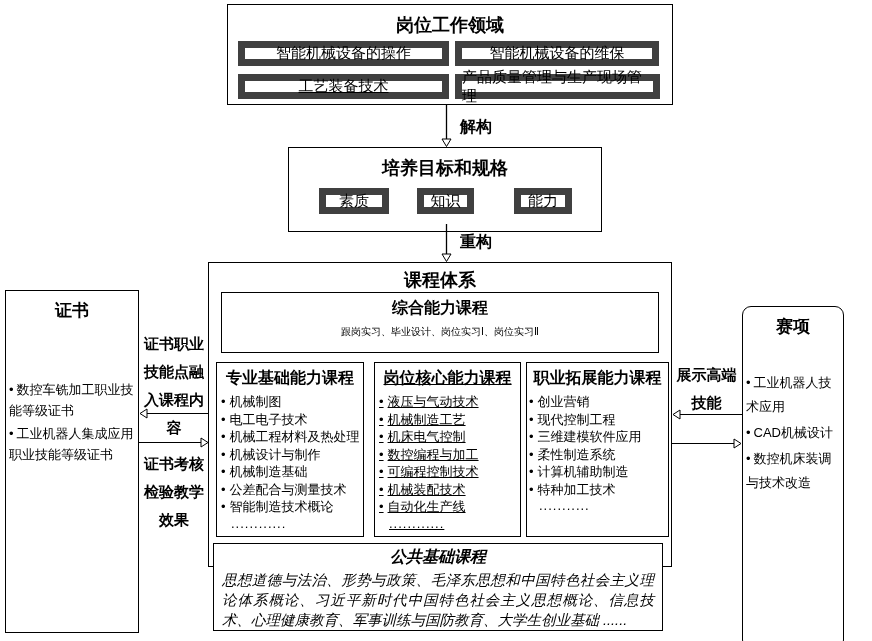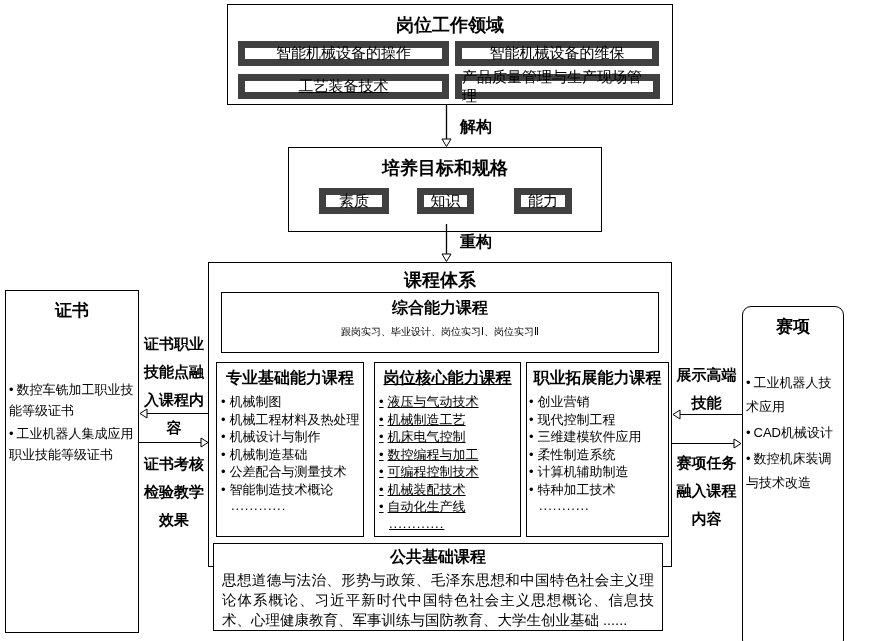--- a/index.html
+++ b/index.html
@@ -62,20 +62,21 @@
     <div class="ttl" style="font-size:18px;margin-top:5px;">课程体系</div>
 
     <div class="box" style="left:12px;top:29px;width:438px;height:61px;">
       <div class="ttl" style="font-size:16px;margin-top:5px;">综合能力课程</div>
       <div style="font-size:10px;text-align:center;margin-top:6px;">跟岗实习、毕业设计、岗位实习Ⅰ、岗位实习Ⅱ</div>
     </div>
 
     <div class="col" style="left:7px;top:99px;width:148px;height:175px;">
       <div class="hd">专业基础能力课程</div>
       <div class="li">机械制图</div>
+      <div class="li">电工电子技术</div>
       <div class="li">机械工程材料及热处理</div>
       <div class="li">机械设计与制作</div>
       <div class="li">机械制造基础</div>
       <div class="li">公差配合与测量技术</div>
       <div class="li">智能制造技术概论</div>
       <div class="dots">............</div>
     </div>
 
     <div class="col" style="left:165px;top:99px;width:147px;height:175px;text-decoration:underline;">
       <div class="hd">岗位核心能力课程</div>
@@ -93,21 +94,21 @@
       <div class="hd">职业拓展能力课程</div>
       <div class="li">创业营销</div>
       <div class="li">现代控制工程</div>
       <div class="li">三维建模软件应用</div>
       <div class="li">柔性制造系统</div>
       <div class="li">计算机辅助制造</div>
       <div class="li">特种加工技术</div>
       <div class="dots">...........</div>
     </div>
 
-    <div class="box" style="left:4px;top:280px;width:450px;height:88px;">
+    <div class="box" style="left:4px;top:280px;width:450px;height:88px;font-style:italic;">
       <div class="ttl" style="font-size:16px;margin-top:3px;">公共基础课程</div>
       <div style="font-size:14.5px;line-height:20px;padding:2px 8px 0 8px;text-align:justify;">思想道德与法治、形势与政策、毛泽东思想和中国特色社会主义理论体系概论、习近平新时代中国特色社会主义思想概论、信息技术、心理健康教育、军事训练与国防教育、大学生创业基础 ......</div>
     </div>
   </div>
 
   <div class="box" style="left:5px;top:290px;width:134px;height:343px;">
     <div class="ttl" style="font-size:17px;margin-top:8px;">证书</div>
     <div class="side-list" style="top:88px;">
       <div class="side-item">数控车铣加工职业技能等级证书</div>
       <div class="side-item">工业机器人集成应用职业技能等级证书</div>
@@ -136,15 +137,14 @@
 
   <div class="side-label" style="left:673px;top:361px;width:67px;">展示高端技能</div>
   <svg class="svgconn" style="left:672px;top:408px;" width="70" height="13">
     <line x1="8" y1="6.5" x2="70" y2="6.5" stroke="#000" stroke-width="1.2"></line>
     <polygon points="8,2 8,11 1,6.5" fill="#fff" stroke="#000" stroke-width="1"></polygon>
   </svg>
   <svg class="svgconn" style="left:672px;top:437px;" width="70" height="13">
     <line x1="0" y1="6.5" x2="62" y2="6.5" stroke="#000" stroke-width="1.2"></line>
     <polygon points="62,2 62,11 69,6.5" fill="#fff" stroke="#000" stroke-width="1"></polygon>
   </svg>
-  <div class="side-label" style="left:673px;top:449px;width:67px;">赛项任务融入课程内容</div>
 
 </div>
 
 </body></html>

